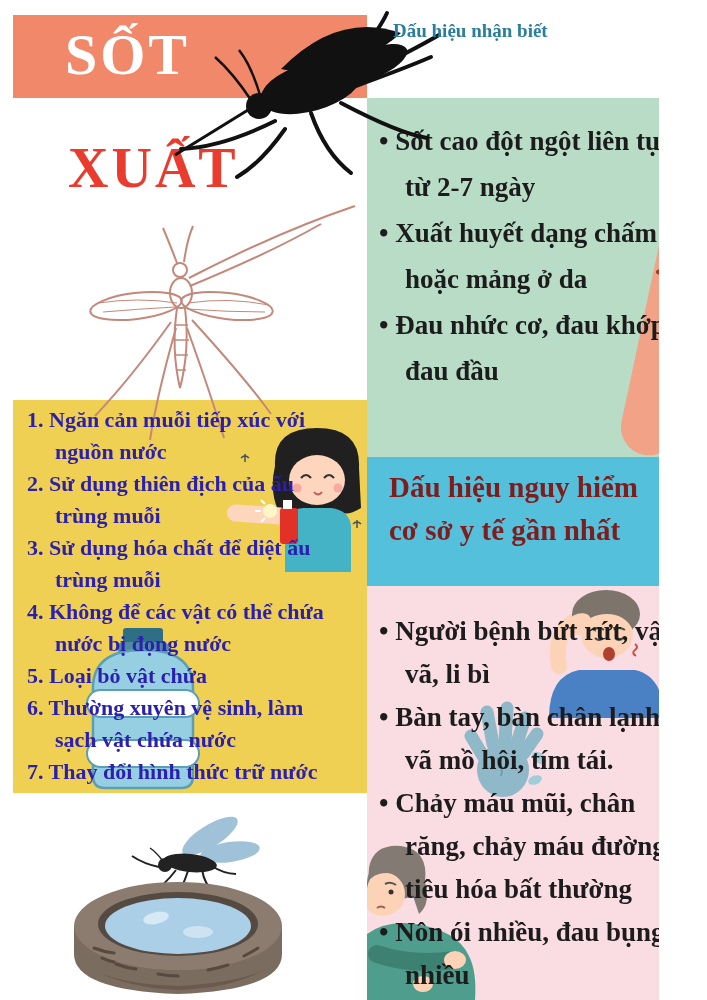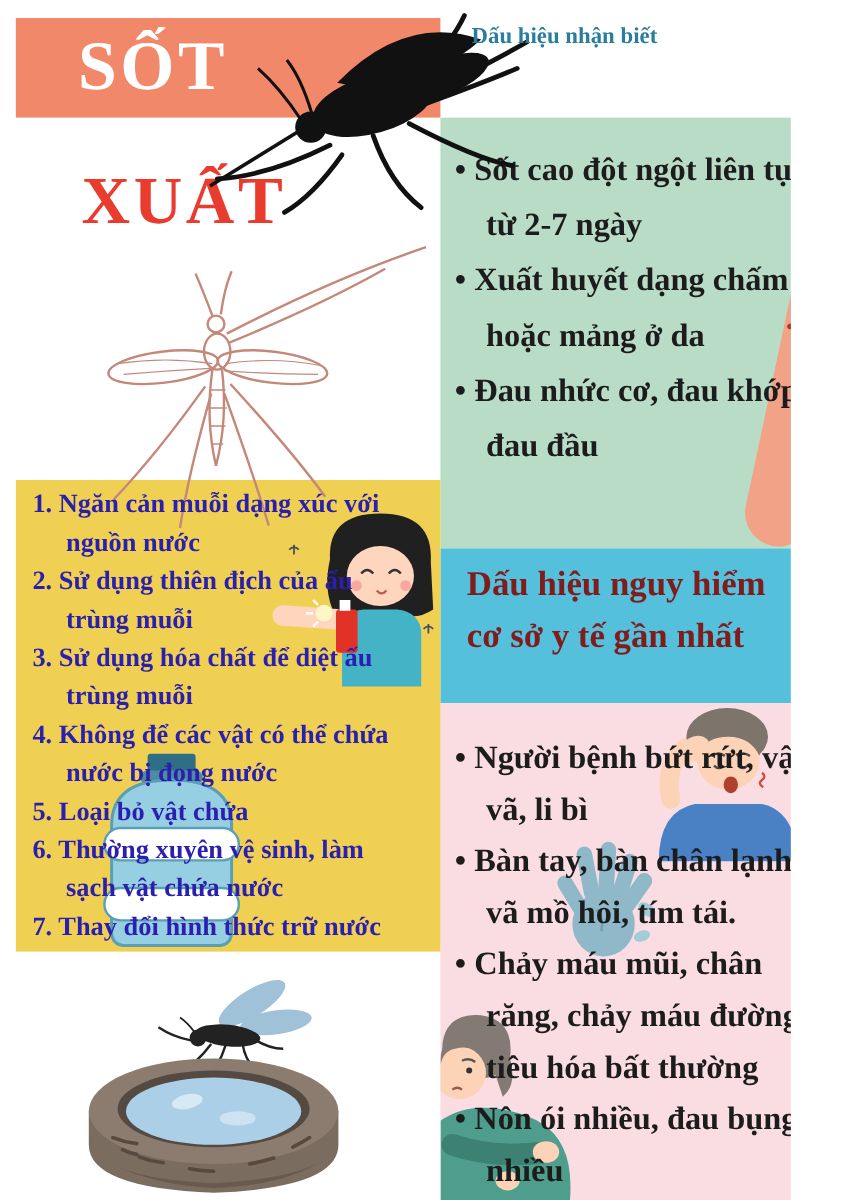--- a/index.html
+++ b/index.html
@@ -195,21 +195,21 @@
       <path d="M128 102 q4 -4 8 0 M132 98 l0 8" stroke="#44505a" stroke-width="1.5" fill="none"></path>
     </svg>
     <svg class="ill" id="jug" width="124" height="165" viewBox="0 0 124 165">
       <rect x="42" y="0" width="40" height="16" rx="3" fill="#2e6f86"></rect>
       <rect x="36" y="14" width="52" height="12" rx="6" fill="#4d8ba1"></rect>
       <path d="M12 60 Q12 22 62 22 Q112 22 112 60 L112 148 Q112 160 100 160 L24 160 Q12 160 12 148 Z" fill="#96cfe2" stroke="#5b9fb5" stroke-width="2.5"></path>
       <rect x="6" y="62" width="112" height="27" rx="13.5" fill="#ffffff" stroke="#5b9fb5" stroke-width="2"></rect>
       <rect x="6" y="112" width="112" height="27" rx="13.5" fill="#ffffff" stroke="#5b9fb5" stroke-width="2"></rect>
     </svg>
     <ol id="prevention-list">
-      <li>Ngăn cản muỗi dạng xúc với nguồn nước</li>
+      <li>Ngăn cản muỗi tiếp xúc với nguồn nước</li>
       <li>Sử dụng thiên địch của ấu trùng muỗi</li>
       <li>Sử dụng hóa chất để diệt ấu trùng muỗi</li>
       <li>Không để các vật có thể chứa nước bị đọng nước</li>
       <li>Loại bỏ vật chứa</li>
       <li>Thường xuyên vệ sinh, làm sạch vật chứa nước</li>
       <li>Thay đổi hình thức trữ nước</li>
     </ol>
   </div>
 
   <svg class="ill" id="basin" width="240" height="190" viewBox="0 0 240 190">

